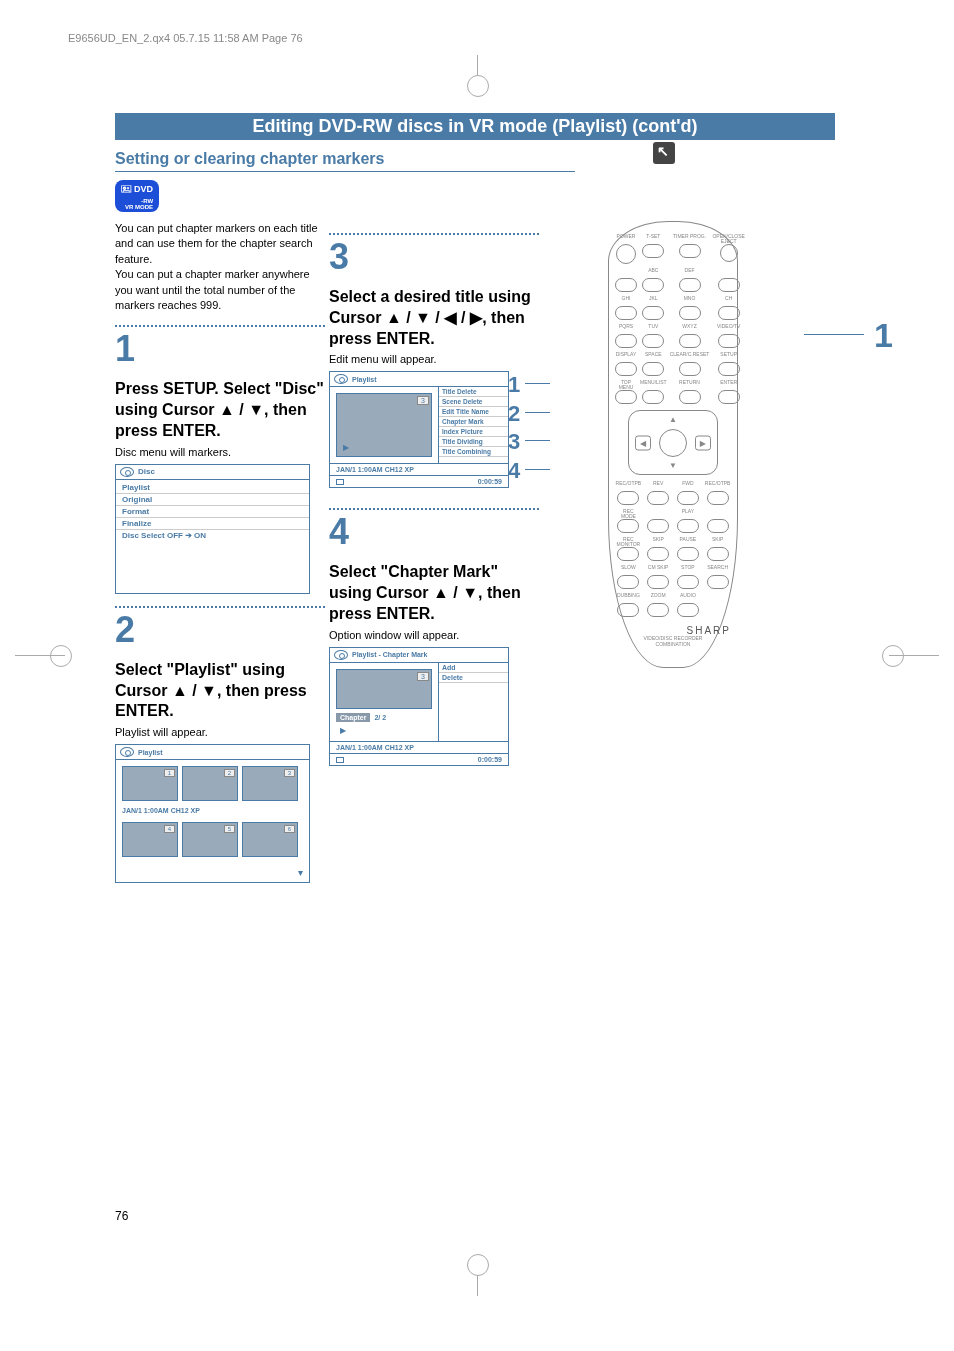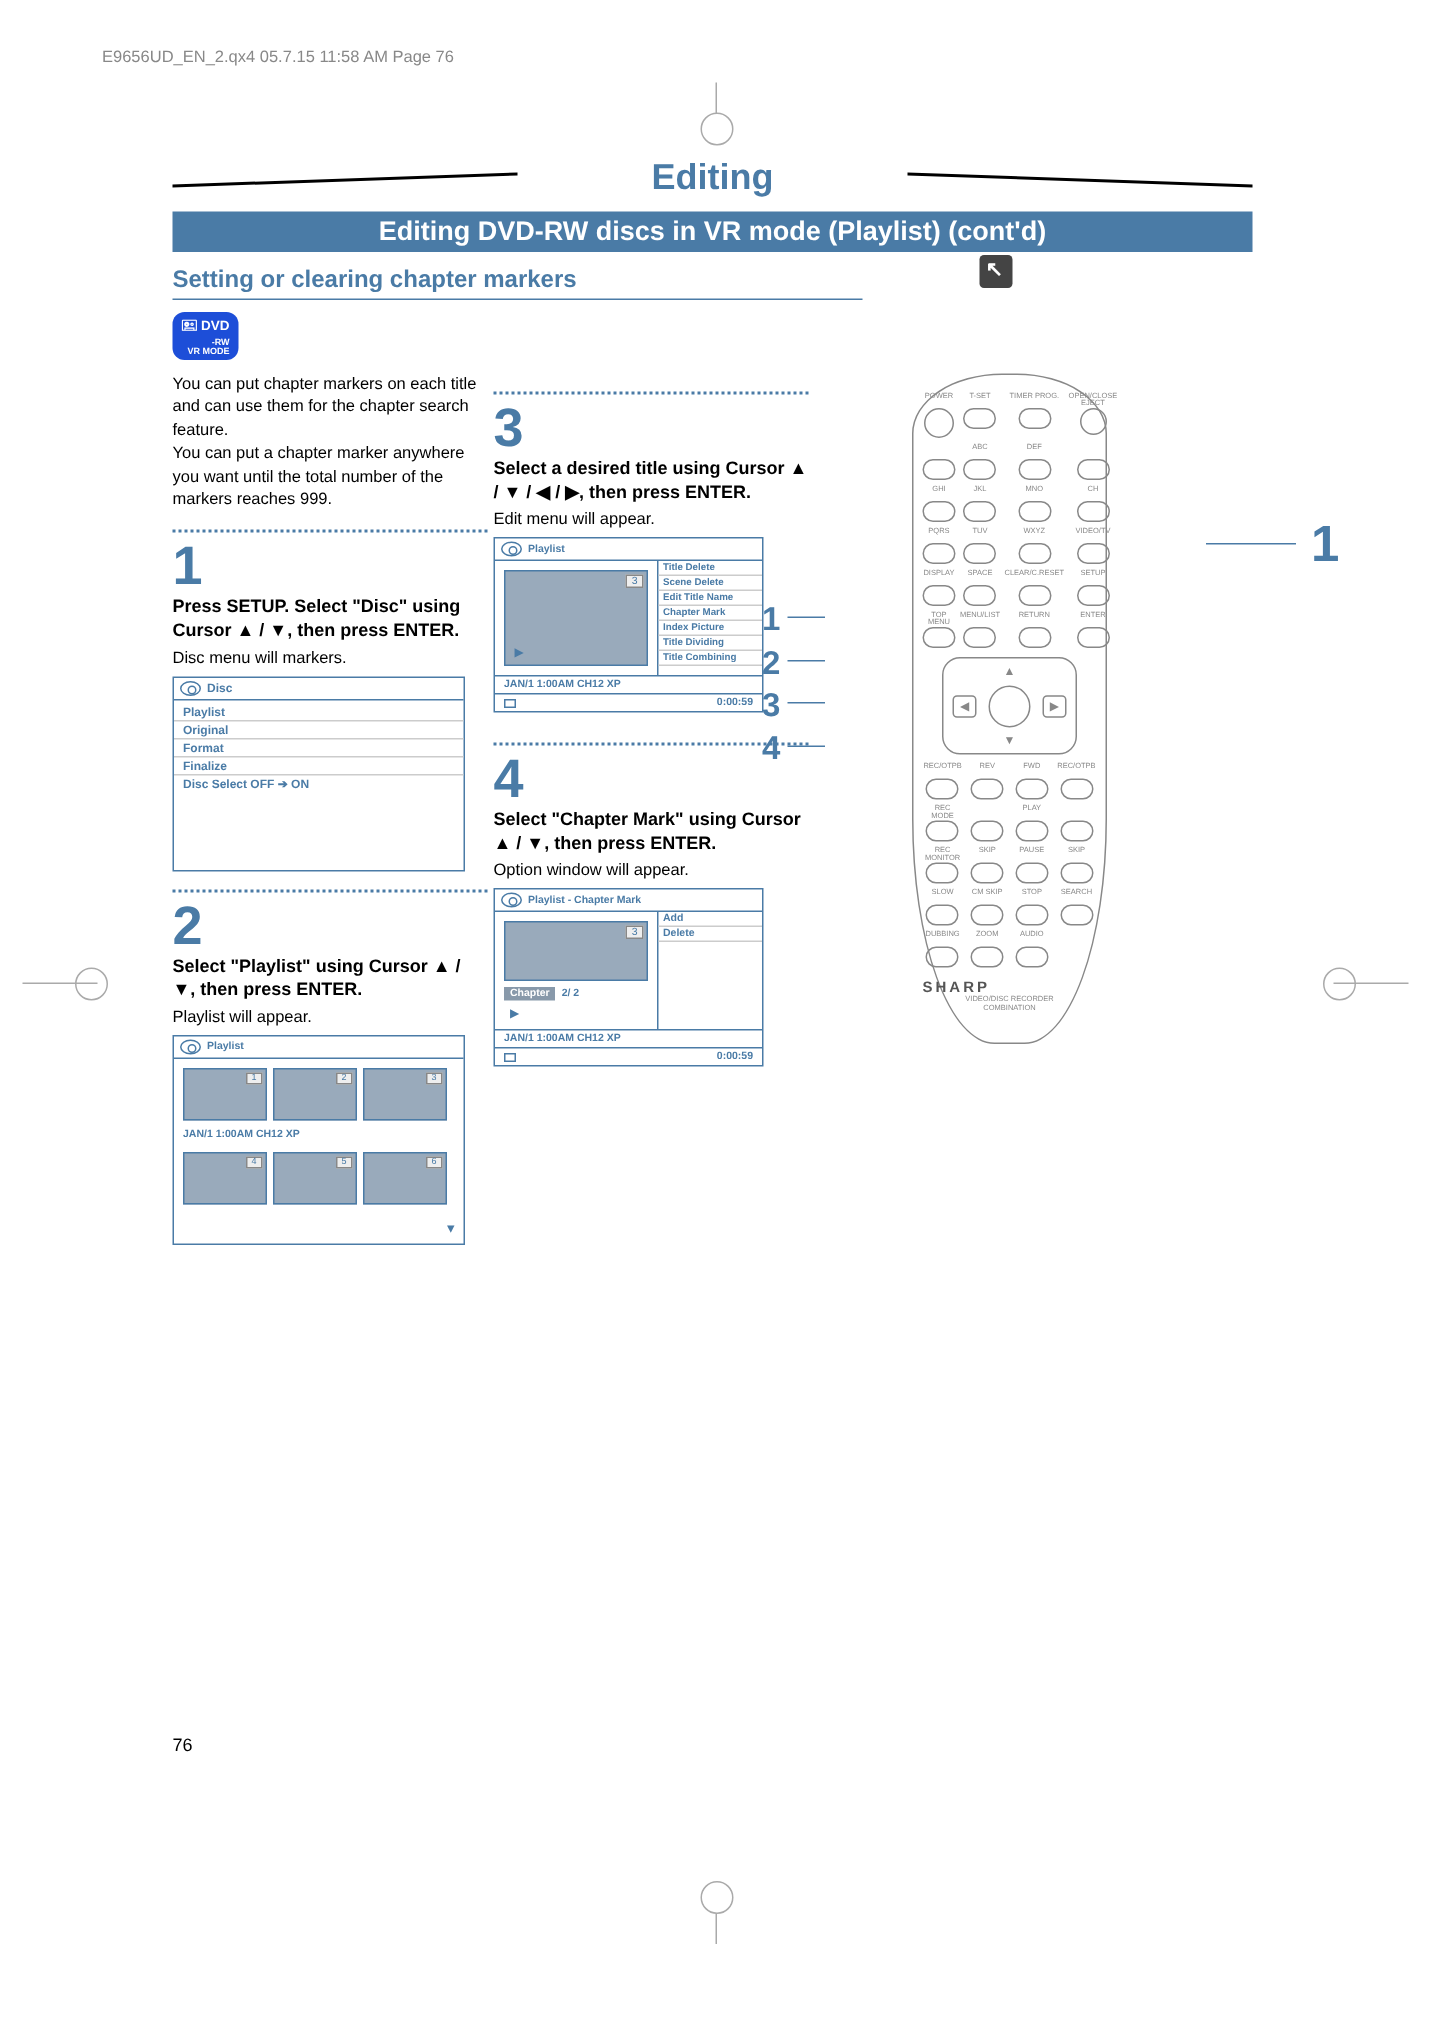--- a/index.html
+++ b/index.html
@@ -37,21 +37,21 @@
     .dvd-badge .sub { font-size: 6px; display: block; line-height: 1; text-align: right; }
 
     .columns { display: flex; gap: 4px; margin-top: 8px; }
     .col-left { width: 210px; }
     .col-mid { width: 210px; }
     .col-right { width: 260px; position: relative; }
 
     .body-text { font-size: 11px; line-height: 1.4; margin-bottom: 8px; }
     .dotted { border-top: 2.5px dotted #4a7ba6; margin: 12px 0 4px 0; }
     .step-num { font-size: 36px; font-weight: bold; color: #4a7ba6; line-height: 1; }
-    .step-title { font-size: 12px; font-weight: bold; margin-top: 2px; margin-bottom: 4px; line-height: 1.3; }
+    .step-title { font-size: 16px; font-weight: bold; margin-top: 12px; margin-bottom: 4px; line-height: 1.3; }
     .step-body { font-size: 11px; margin-bottom: 6px; }
 
     .menu-box { border: 1px solid #4a7ba6; font-size: 8px; width: 195px; margin-top: 4px; }
     .menu-title-row { display: flex; align-items: center; border-bottom: 1px solid #4a7ba6; }
     .menu-title-row .disc-ic { width: 14px; height: 10px; margin: 2px 4px; border: 1px solid #4a7ba6; border-radius: 50%; position: relative; }
     .menu-title-row .disc-ic::after { content:''; position:absolute; left:4px; top:2px; width:4px; height:4px; border:1px solid #4a7ba6; border-radius:50%; }
     .menu-title-row .mt { font-weight: bold; color: #4a7ba6; padding: 2px 0; }
     .menu-items { padding: 2px 0; }
     .menu-items div { padding: 1px 6px; color: #4a7ba6; font-weight: bold; border-bottom: 1px solid #ccc; }
     .menu-items div:last-child { border-bottom: none; }
@@ -86,44 +86,41 @@
     .rbtn { width: 22px; height: 14px; border: 1px solid #888; border-radius: 8px; position: relative; }
     .rbtn.round { width: 18px; height: 18px; border-radius: 50%; }
     .rbtn.big { width: 20px; height: 20px; border-radius: 50%; }
     .rlabel { font-size: 5px; color: #888; text-align: center; line-height: 1; height: 6px; }
     .dpad { width: 90px; height: 65px; margin: 6px auto; position: relative; border: 1px solid #888; border-radius: 12px; }
     .dpad::before { content:''; position:absolute; left:50%; top:50%; width:26px; height:26px; border:1px solid #888; border-radius:50%; transform:translate(-50%,-50%); }
     .dpad .up { position:absolute; left:50%; top:4px; transform:translateX(-50%); font-size:8px; color:#888; }
     .dpad .down { position:absolute; left:50%; bottom:4px; transform:translateX(-50%); font-size:8px; color:#888; }
     .dpad .left { position:absolute; left:6px; top:50%; transform:translateY(-50%); font-size:8px; color:#888; border:1px solid #888; border-radius:3px; padding:2px 4px; }
     .dpad .right { position:absolute; right:6px; top:50%; transform:translateY(-50%); font-size:8px; color:#888; border:1px solid #888; border-radius:3px; padding:2px 4px; }
-    .sharp-logo { text-align: left; font-size: 10px; font-weight: bold; letter-spacing: 2px; margin-top: 8px; color: #555; }
+    .sharp-logo { text-align: right; font-size: 10px; font-weight: normal; letter-spacing: 2px; margin-top: 8px; color: #555; }
     .sharp-sub { text-align: center; font-size: 5px; color: #888; line-height: 1.1; }
 
     .callout-right { position: absolute; right: -90px; top: 95px; font-size: 34px; font-weight: bold; color: #4a7ba6; }
     .callout-right::before { content:''; position:absolute; left:-70px; top:18px; width:60px; height:1px; background:#4a7ba6; }
     .callouts-left { position: absolute; left: -35px; top: 150px; font-size: 22px; font-weight: bold; color: #4a7ba6; line-height: 1.3; }
     .callouts-left div { position: relative; }
     .callouts-left div::after { content:''; position:absolute; right:-30px; top:12px; width:25px; height:1px; background:#4a7ba6; }
 
     .page-num { position: absolute; left: 0; bottom: -340px; font-size: 12px; }
   </style>
 </head>
 <body>
 
 <div class="page-header">E9656UD_EN_2.qx4  05.7.15  11:58 AM  Page 76</div>
 <div class="crop-top-center"></div>
 <div class="crop-mid-left"></div>
 <div class="crop-mid-right"></div>
 <div class="crop-bot-center"></div>
 
 <div class="content">
-  <div class="title-bar">
-    <span class="title-text">Editing</span>
-  </div>
   <div class="subtitle-bar">Editing DVD-RW discs in VR mode (Playlist) (cont'd)</div>
   <div class="section-title">
     <span>Setting or clearing chapter markers</span>
     <span class="cursor-icon"></span>
   </div>
   <div class="dvd-badge">
     🖭 <span>DVD</span><span class="sub">-RW</span><span class="sub">VR MODE</span>
   </div>
 
   <div class="columns">

